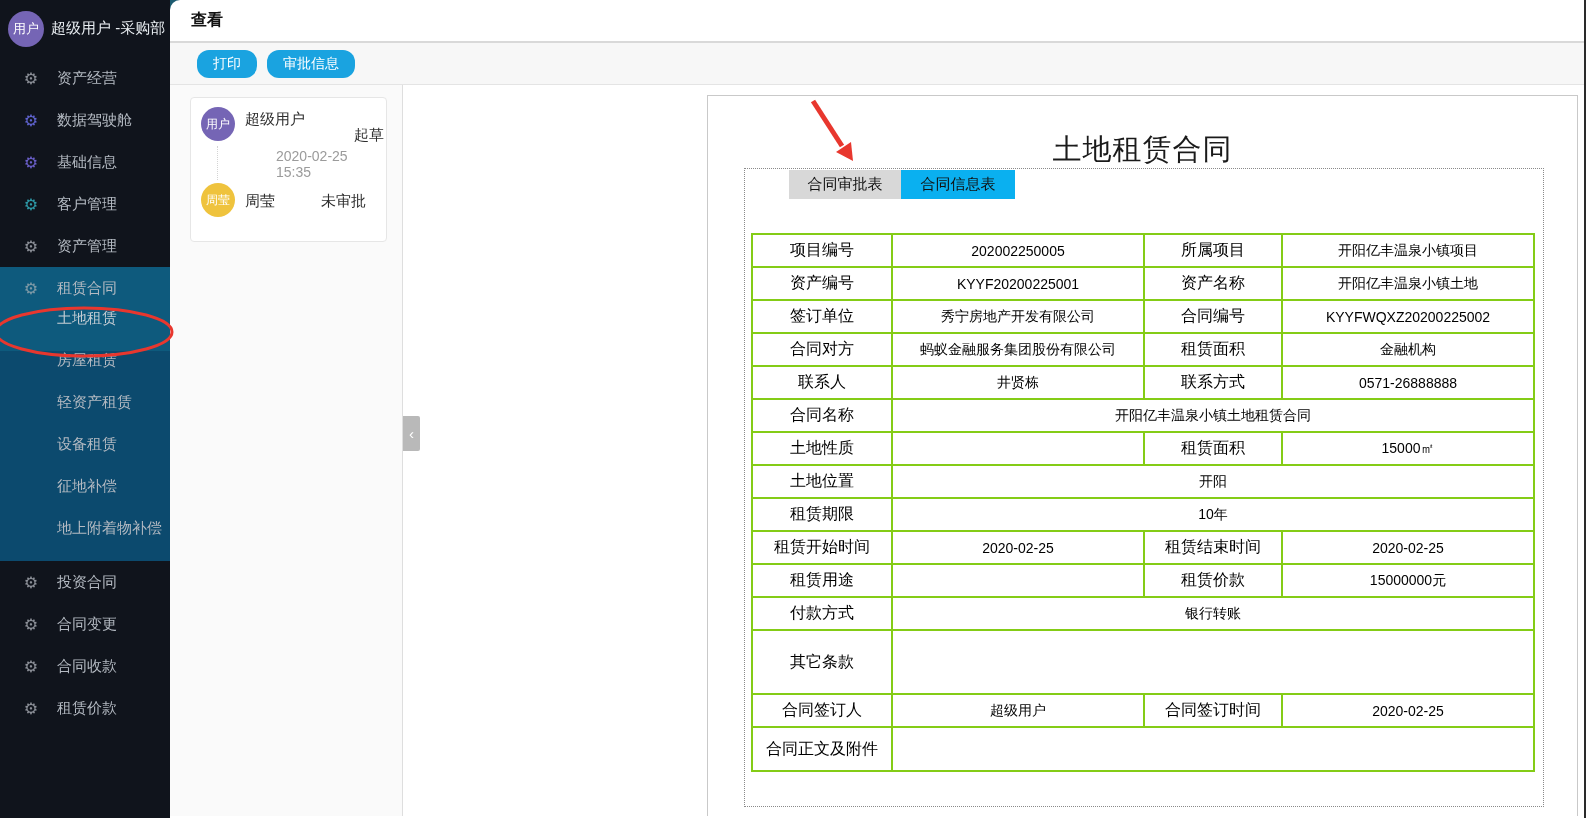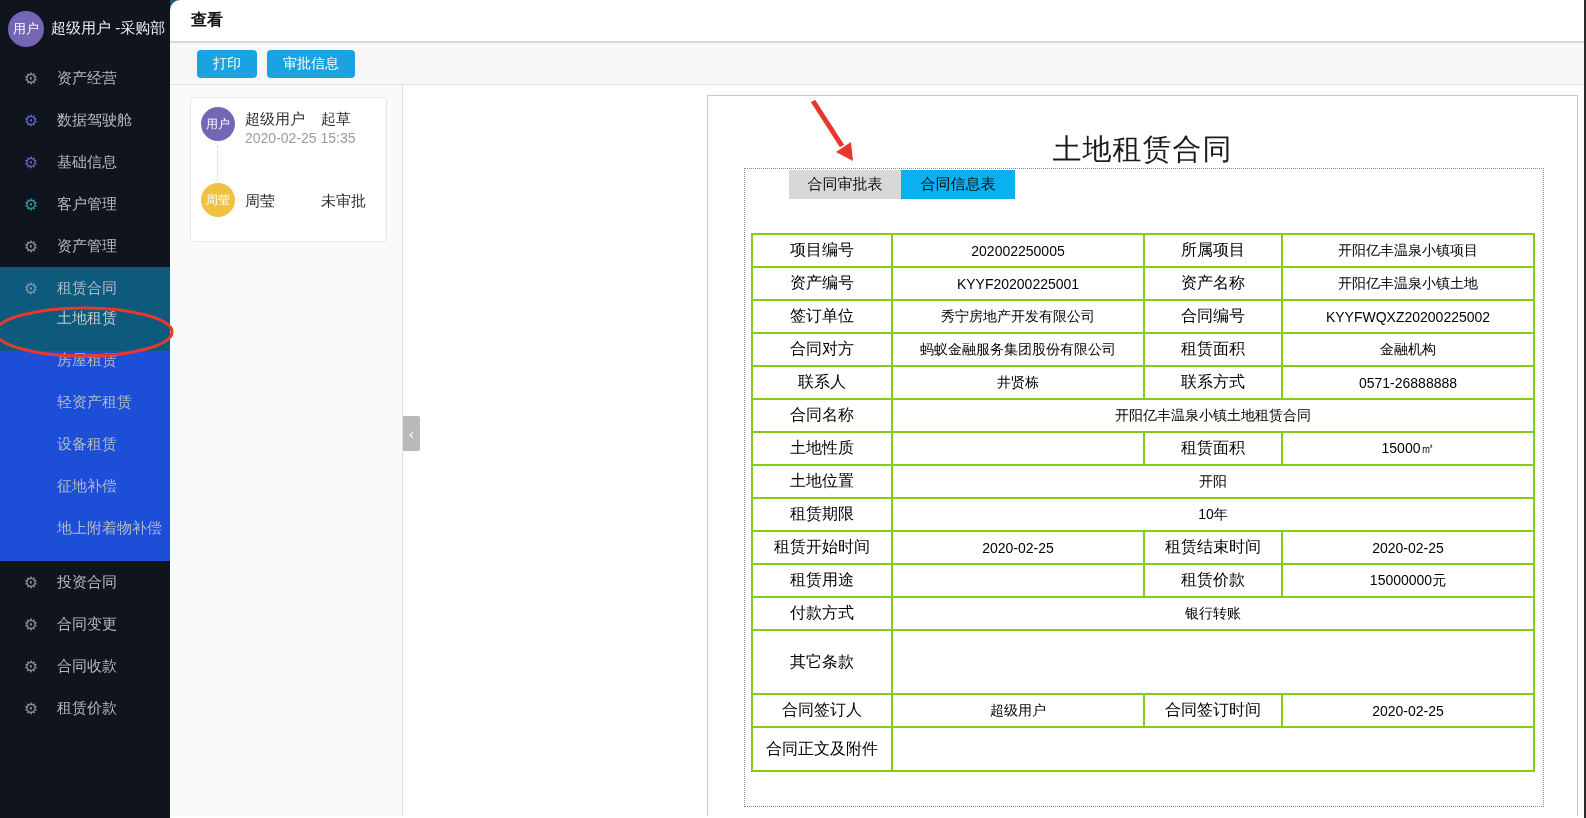--- a/index.html
+++ b/index.html
@@ -11,30 +11,30 @@
   .topbar { position:absolute; left:0; top:0; width:190px; height:57px; background:#1d5b70; z-index:0; }
   .topbar-inner { position:absolute; left:0; top:0; width:170px; height:57px; display:flex; align-items:center; padding-left:8px; }
   .user-avatar { width:36px; height:36px; border-radius:50%; background:#7565b5; color:#fff; font-size:13px; display:flex; align-items:center; justify-content:center; flex:0 0 auto; }
   .user-name { color:#e9eef2; font-size:15px; margin-left:7px; white-space:nowrap; }
 
   .nav { position:absolute; left:0; top:57px; width:170px; }
   .nav-item { height:42px; display:flex; align-items:center; padding-left:22px; color:#b4bac2; font-size:15px; cursor:pointer; }
   .nav-item .gear { width:18px; font-size:16px; color:#8b8f97; margin-right:17px; text-align:center; }
   .gear.c1 { color:#5f63cf; } .gear.c2 { color:#6a5fc9; } .gear.c3 { color:#2e9aa8; } .gear.c5 { color:#7e99a6; }
   .active-block { background:#0e5a7d; }
-  .submenu { background:#1d4ed8; }
+  .submenu { background:#0c4a6e; }
   .sub-item { height:42px; display:flex; align-items:flex-start; padding-left:57px; color:#b4bac2; font-size:15px; cursor:pointer; }
   .sub-item.selected { background:#0e5a7d; color:#c3ccd3; }
 
   
   .main { position:absolute; left:170px; top:0; width:1416px; height:818px; background:#ffffff; border-radius:10px 0 0 0; overflow:hidden; z-index:2; }
   .page-header { height:43px; border-bottom:2px solid #d9d9d9; display:flex; align-items:center; padding-left:21px; }
   .page-title { font-size:16px; font-weight:bold; color:#111; }
   .toolbar { height:42px; background:#f7f7f7; border-bottom:1px solid #e4e4e4; display:flex; align-items:center; padding-left:27px; gap:10px; }
-  .btn { height:28px; border:none; border-radius:4px; background:#1aa3e0; color:#fff; font-size:14px; padding:0 16px; cursor:pointer; font-family:Liberation Mono, monospace; }
+  .btn { height:28px; border:none; border-radius:12px; background:#1aa3e0; color:#fff; font-size:14px; padding:0 16px; cursor:pointer; font-family:Liberation Mono, monospace; }
 
   .content { position:relative; height:731px; overflow:hidden; }
   .timeline-col { position:absolute; left:0; top:0; width:233px; height:100%; background:#fafafa; border-right:1px solid #dedede; }
   .timeline-card { position:absolute; left:20px; top:12px; width:197px; height:145px; background:#fff; border:1px solid #e6e6e6; border-radius:4px; }
   .tl-avatar { position:absolute; width:34px; height:34px; border-radius:50%; color:#fff; font-size:12px; display:flex; align-items:center; justify-content:center; }
   .tl-avatar.purple { background:#7565b5; left:10px; top:9px; }
   .tl-avatar.gold { background:#efc33d; left:10px; top:85px; }
   .tl-connector { position:absolute; left:26px; top:48px; height:34px; border-left:1px dotted #d4d4d4; }
   .tl-name { position:absolute; left:54px; font-size:15px; color:#2d2d2d; }
   .tl-status { position:absolute; left:130px; font-size:15px; color:#2d2d2d; }
@@ -145,22 +145,22 @@
   <div class="toolbar">
     <button class="btn">打印</button>
     <button class="btn">审批信息</button>
   </div>
   <div class="content">
     <div class="timeline-col">
       <div class="timeline-card">
         <div class="tl-avatar purple">用户</div>
         <div class="tl-connector"></div>
         <div class="tl-name" style="top:12px;">超级用户</div>
-        <div class="tl-status" style="top:12px;">起草</div>
-        <div class="tl-time" style="top:32px;">2020-02-25 15:35</div>
+        <div class="tl-status" style="top:28px;margin-left:33px;">起草</div>
+        <div class="tl-time" style="top:50px;margin-left:31px;">2020-02-25 15:35</div>
         <div class="tl-avatar gold">周莹</div>
         <div class="tl-name" style="top:94px;">周莹</div>
         <div class="tl-status" style="top:94px;">未审批</div>
       </div>
     </div>
     <div class="collapse-handle">
       <span>‹</span>
     </div>
 
     <div class="doc-container">

